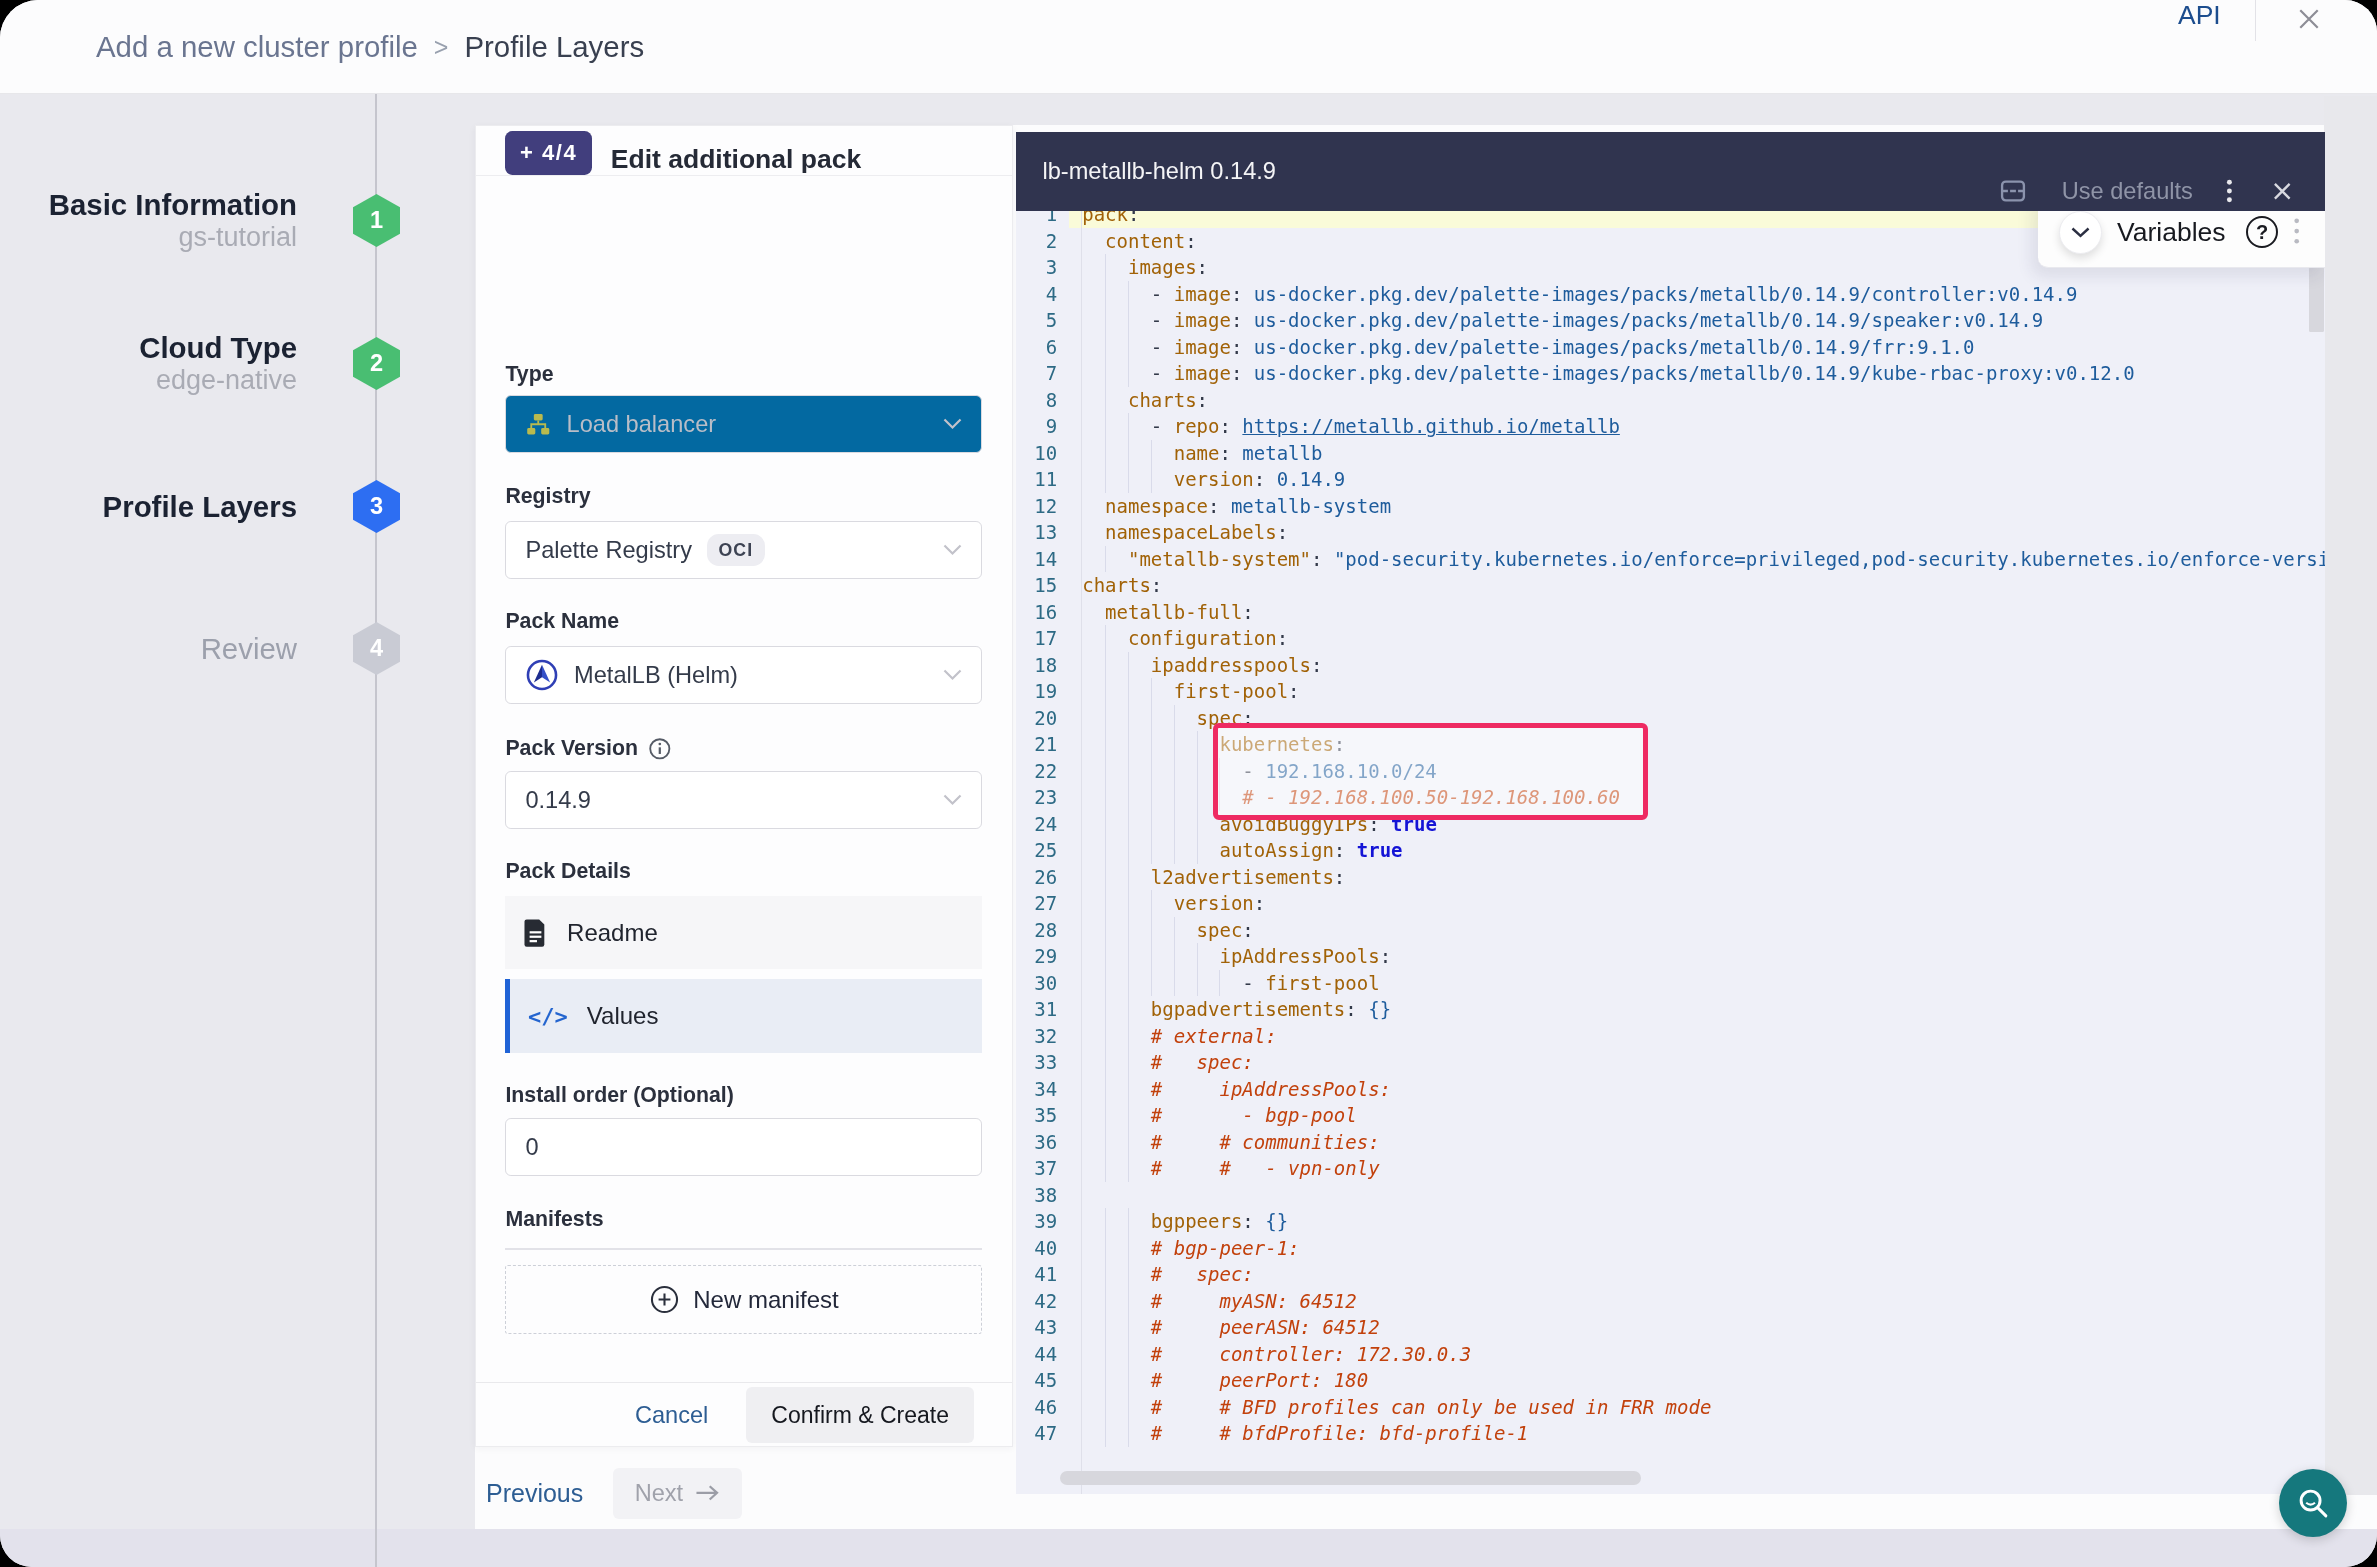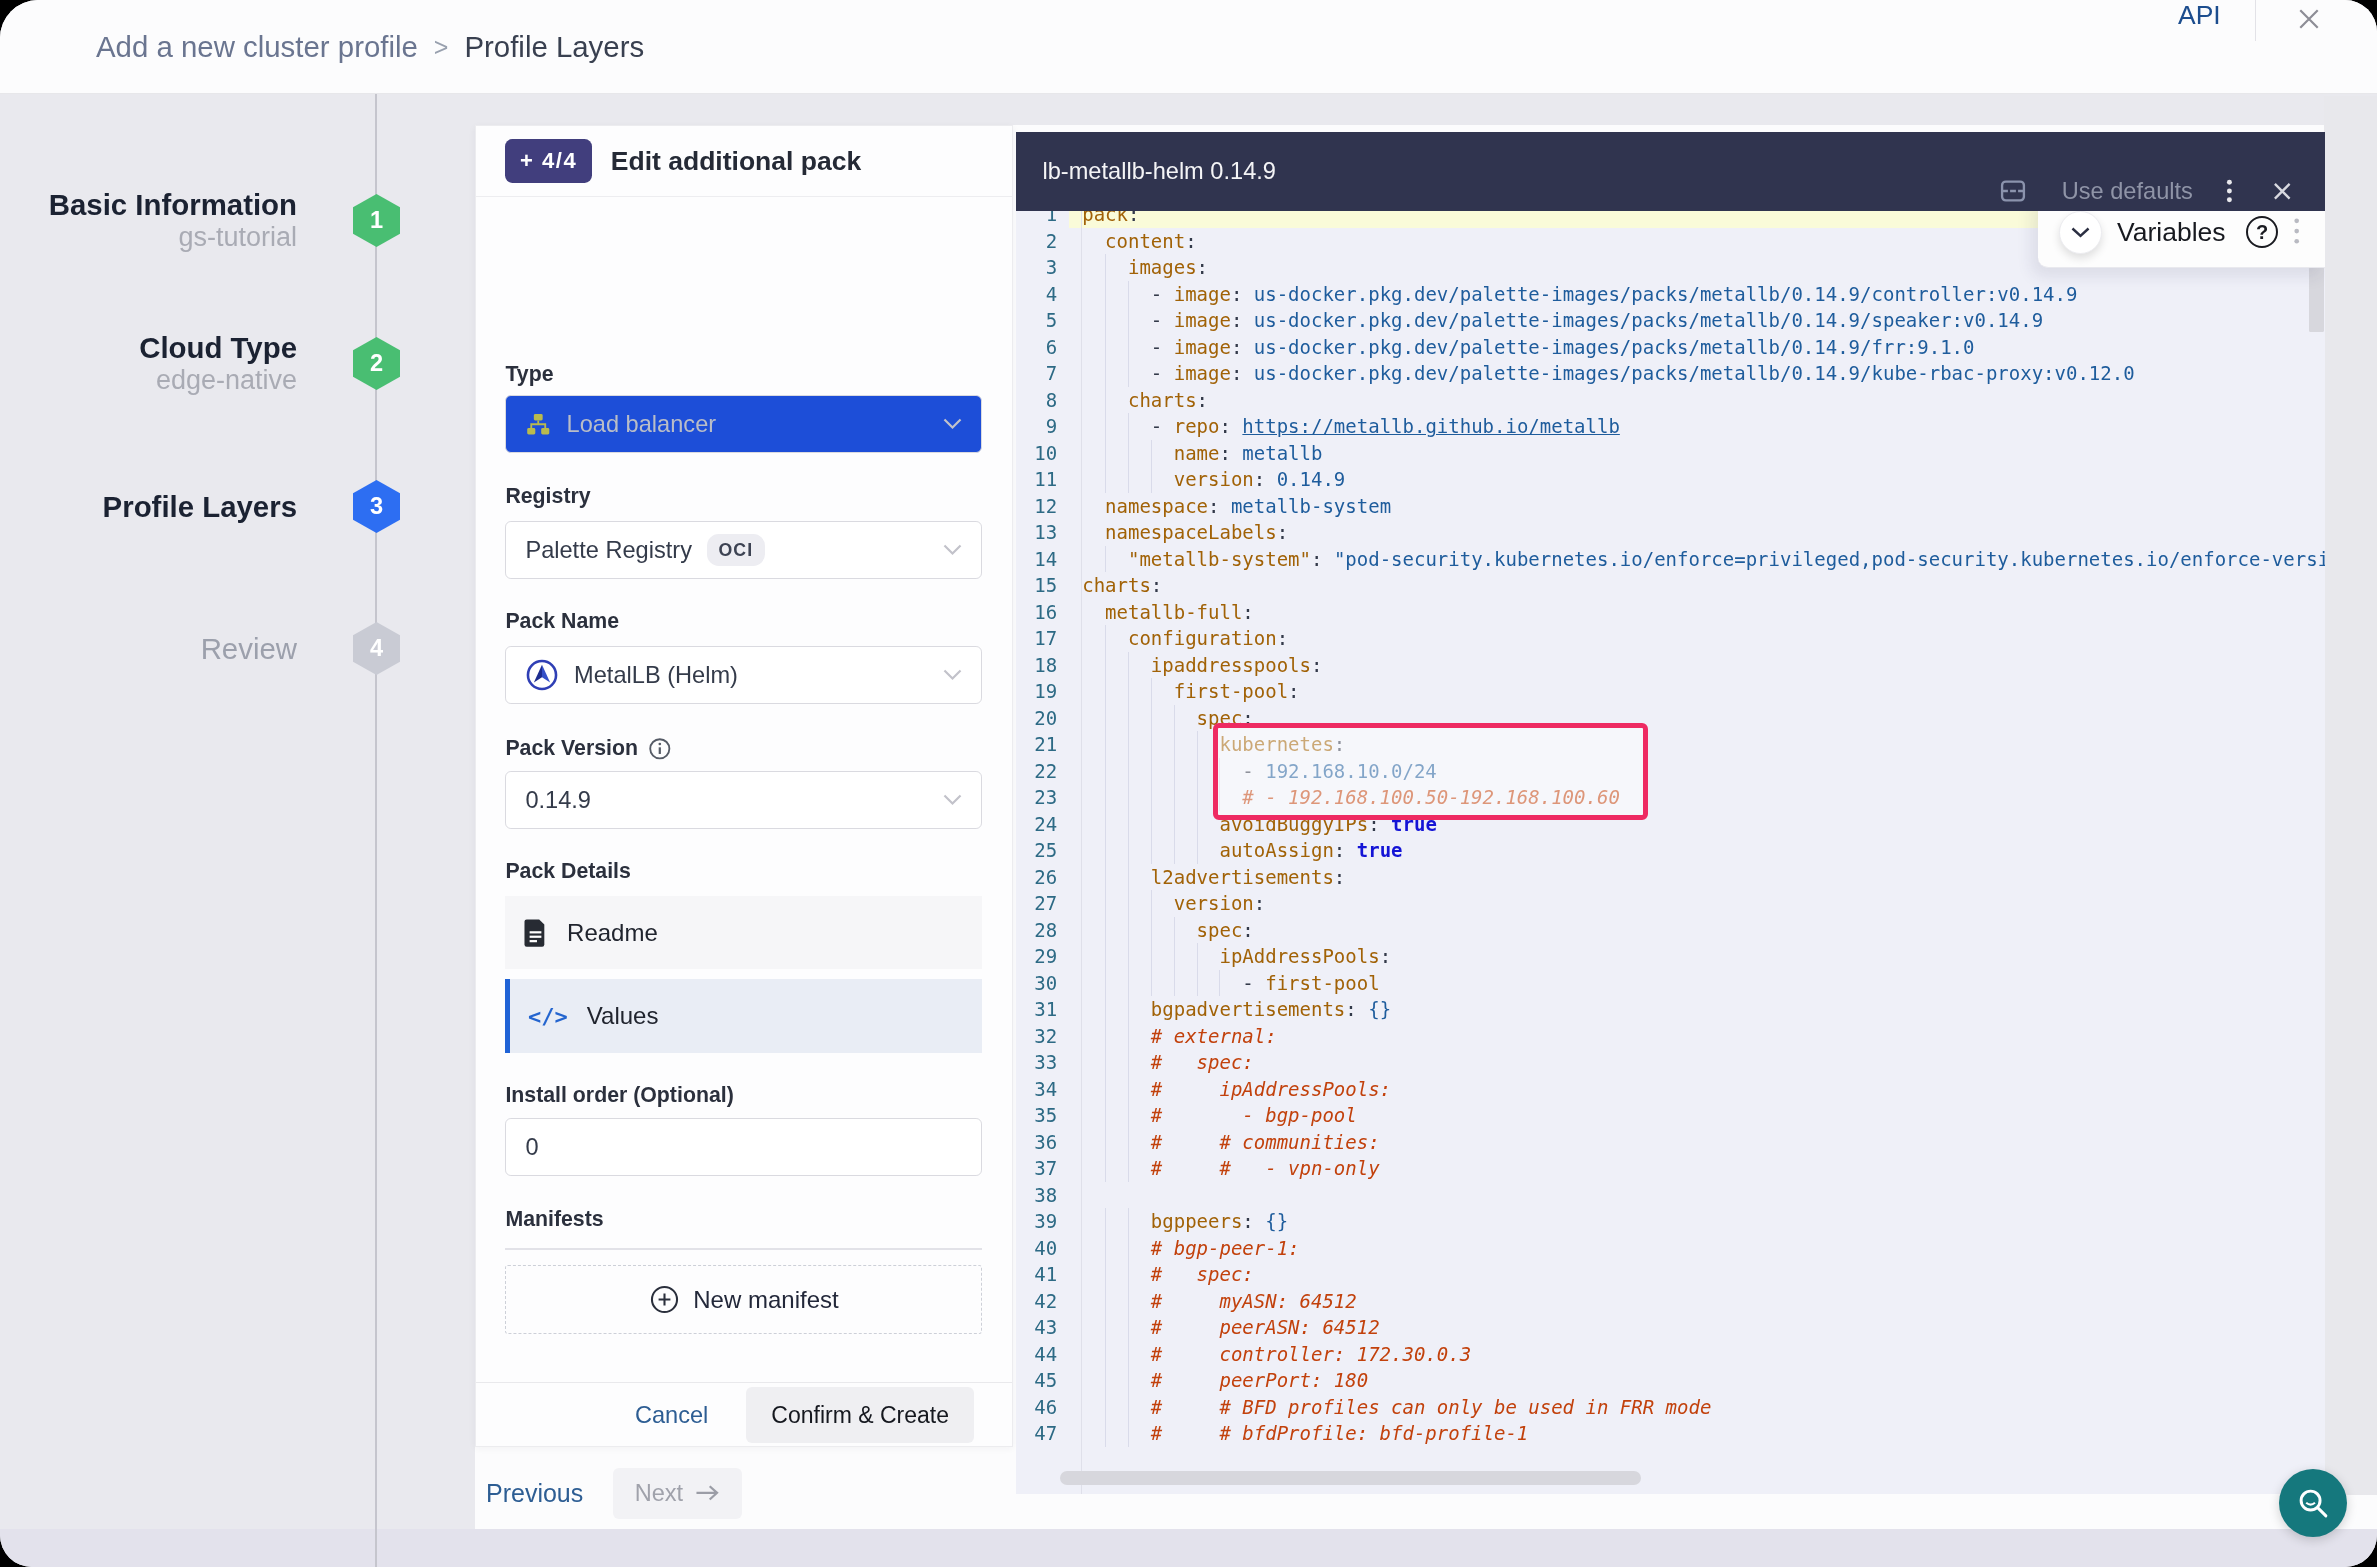--- a/index.html
+++ b/index.html
@@ -25,28 +25,28 @@
   .step-sub { position:absolute; right:2080px; width:515px; text-align:right; font-size:27px; color:#a9abb4; white-space:nowrap; }
   .step-label.muted { color:#9ca0ac; font-weight:500; }
 
   
   .base-white { position:absolute; left:475px; top:125px; width:1903px; height:1404px; background:#fcfcfd; }
   .right-gutter { position:absolute; left:2324px; top:96px; width:53px; height:1399px; background:#e8e8ec; }
   .bottom-strip { position:absolute; left:0; top:1529px; width:100%; height:39px; background:#e3e2ec; }
 
   
   .card { position:absolute; left:475px; top:125px; width:538px; height:1322px; background:#fdfdfe; border:0.7px solid #ececef; box-shadow:0 1.5px 7.4px rgba(30,30,60,.05); z-index:5; }
-  .card-header { position:absolute; left:0; top:0; width:100%; height:71px; border-bottom:1.5px solid #ededf0; display:flex; align-items:center; padding-left:29.4px; gap:19px; }
+  .card-header { position:absolute; left:0; top:0; width:100%; height:50px; border-bottom:1.5px solid #ededf0; display:flex; align-items:flex-end; padding-left:29.4px; gap:19px; }
   .step-badge { background:#413e7d; color:#fff; font-size:22px; font-weight:600; border-radius:7.4px; padding:8.8px 14.7px; letter-spacing:1.5px; }
   .card-title { font-size:26.5px; font-weight:600; color:#252a36; }
   .f-label { position:absolute; left:29.4px; font-size:21.3px; font-weight:700; color:#2b303d; display:flex; align-items:center; gap:10.3px; }
   .f-box { position:absolute; left:29.4px; width:477px; height:58px; background:#fff; border:1.5px solid #dadae0; border-radius:5.9px;
            display:flex; align-items:center; padding:0 19px; gap:14.7px; font-size:23.6px; color:#343b4a; }
   .f-box .grow { flex:1; }
-  .f-box.disabled { background:#1d4ed8; color:#b9bdc7; }
+  .f-box.disabled { background:#0369a1; color:#b9bdc7; }
   .chip { background:#ededf2; color:#3d4353; font-size:17.7px; font-weight:700; letter-spacing:1.1px; border-radius:11.8px; padding:5.9px 11.8px; }
   .chev { width:19px; height:11.8px; flex:none; }
   .detail-row { position:absolute; left:29.4px; width:477px; display:flex; align-items:center; padding-left:17.7px; gap:19px; font-size:24px; color:#20242e; cursor:pointer; }
   .row-readme { background:#f6f6f8; }
   .row-values { background:#e9edf5; border-left:5.2px solid #2063d6; }
   .code-glyph { font-family:"DejaVu Sans Mono", monospace; color:#2465cf; font-weight:700; font-size:22px; }
   .hr { position:absolute; left:29.4px; width:477px; height:1.5px; background:#e2e2e8; }
   .dashed-box { position:absolute; left:29.4px; width:477px; height:69px; border:1.5px dashed #cdd0d8; border-radius:2.9px;
                 display:flex; align-items:center; justify-content:center; gap:13.2px; font-size:24px; color:#23283a; cursor:pointer; }
   .card-footer { position:absolute; left:0; top:1256px; width:100%; height:65px; border-top:1.5px solid #e9e9ec; display:flex; align-items:center; justify-content:flex-end; gap:38px; padding-right:38px; }

